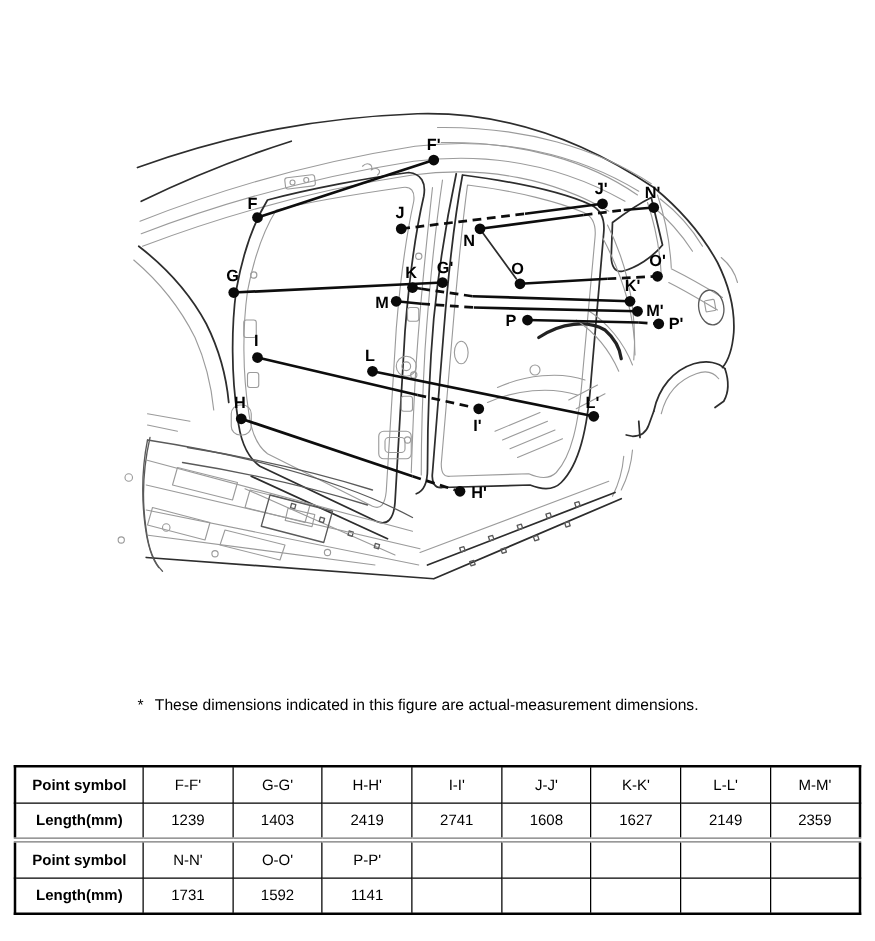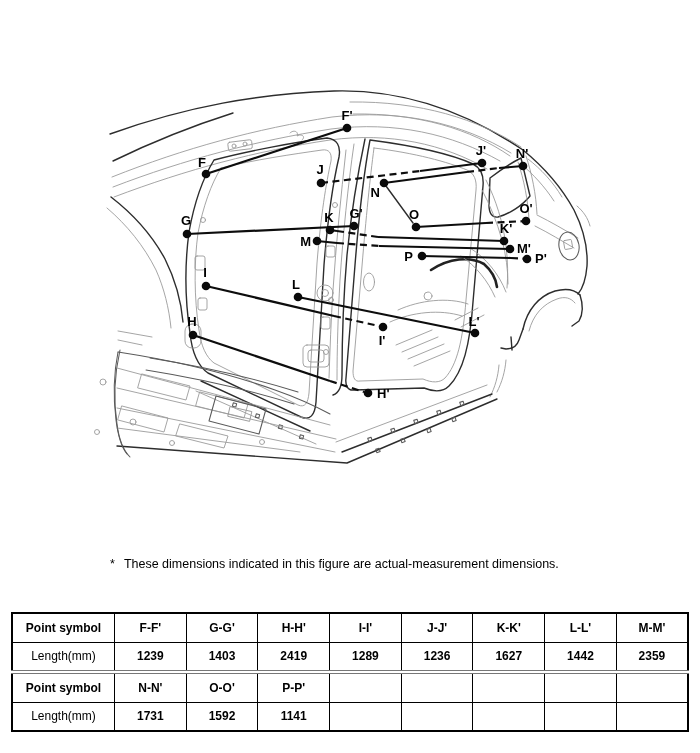--- a/index.html
+++ b/index.html
@@ -17,24 +17,24 @@
   .pt-dot{fill:#0a0a0a;stroke:none;}
   .pt-label{font:700 13px "Liberation Sans",sans-serif;fill:#000;}
   
   .note{position:absolute;left:110px;top:557px;font-size:12.5px;display:flex;gap:9px;white-space:nowrap;}
   
   .dim-table{position:absolute;left:11px;top:612px;width:678px;border-collapse:collapse;
              table-layout:fixed;font-size:12px;border:2px solid #000;}
   .dim-table td{border:1px solid #000;height:27.5px;text-align:center;vertical-align:middle;padding:0;
                 overflow:hidden;white-space:nowrap;}
   .dim-table td.rowhead{font-weight:700;}
-  .dim-table tr.sym td{font-weight:700;}
+  .dim-table tr.sym td{font-weight:400;}
   .dim-table tr.sym td.rowhead,.dim-table tr.len td.rowhead{font-weight:700;}
-  .dim-table tr.len td{font-weight:700;}
-  .dim-table tr.len td.rowhead{font-weight:400;}
+  .dim-table tr.len td{font-weight:400;}
+  .dim-table tr.len td.rowhead{font-weight:700;}
   .dim-table tr.sep td{border-top:4px double #777;}
 </style>
 </head>
 <body>
 
 <div id="page">
 
   <svg id="figure-svg" width="700" height="555" viewBox="0 0 700 555" xmlns="http://www.w3.org/2000/svg">
 
     <g stroke-linecap="round" stroke-linejoin="round">
@@ -246,24 +246,24 @@
           <td>J-J'</td>
           <td>K-K'</td>
           <td>L-L'</td>
           <td>M-M'</td>
         </tr>
         <tr class="len">
           <td class="rowhead" style="width: 101px;">Length(mm)</td>
           <td>1239</td>
           <td>1403</td>
           <td>2419</td>
-          <td>1289</td>
-          <td>1236</td>
+          <td>2741</td>
+          <td>1608</td>
           <td>1627</td>
-          <td>1442</td>
+          <td>2149</td>
           <td>2359</td>
         </tr>
         <tr class="sym sep">
           <td class="rowhead" style="width: 101px;">Point symbol</td>
           <td>N-N'</td>
           <td>O-O'</td>
           <td>P-P'</td>
           <td></td>
           <td></td>
           <td></td>

